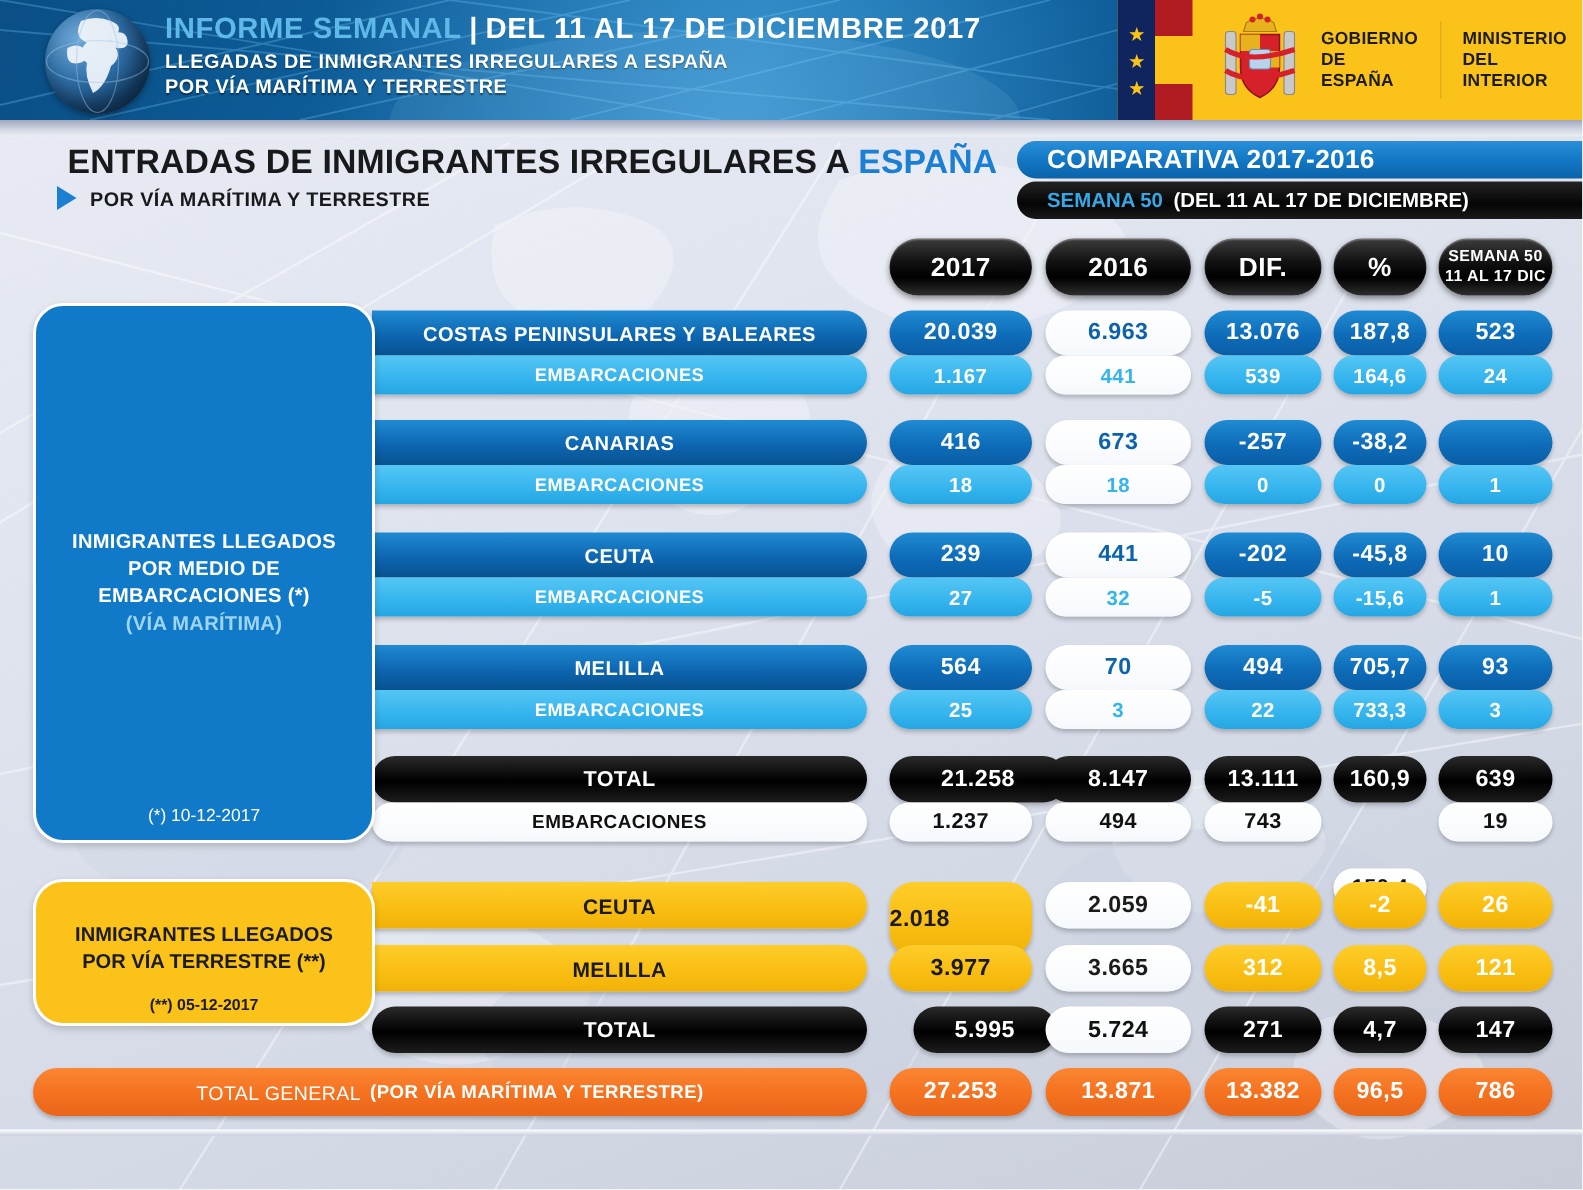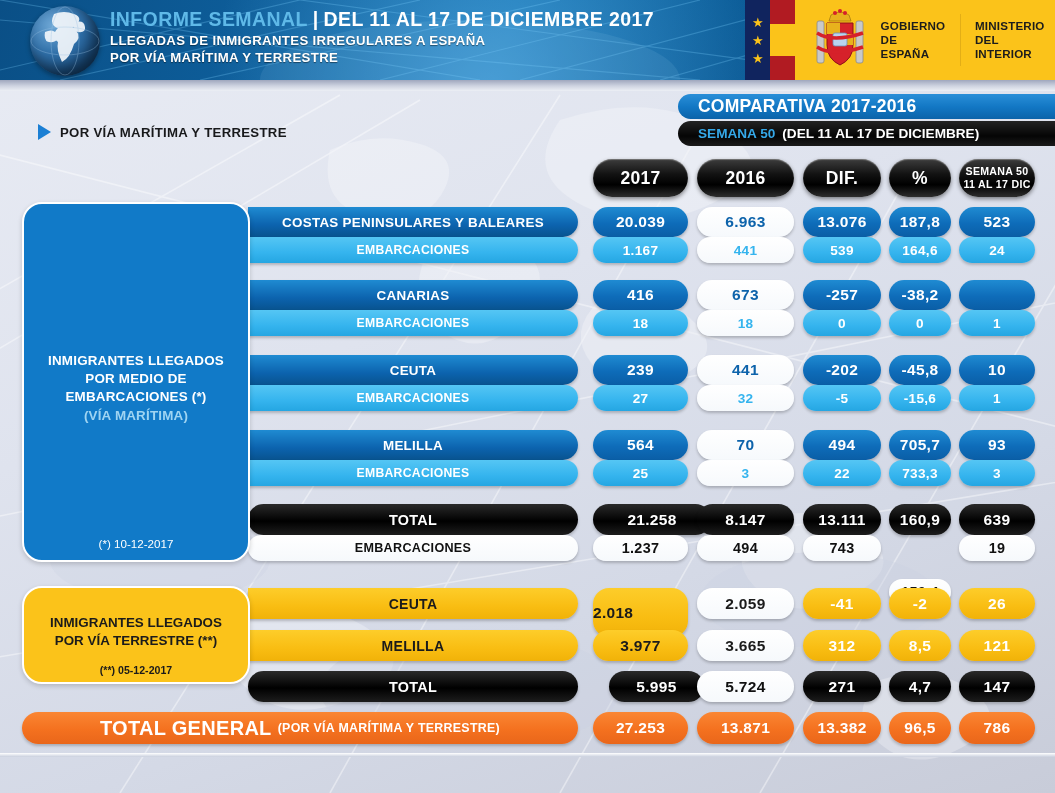--- a/index.html
+++ b/index.html
@@ -256,20 +256,23 @@
       </div>
       <div class="gob-divider"></div>
       <div class="min-label">
         <div>MINISTERIO</div>
         <div>DEL INTERIOR</div>
       </div>
     </div>
   </div>
   <div class="hdr-band"></div>
 
+  <div class="title-main">
+    <span>ENTRADAS DE INMIGRANTES IRREGULARES A </span><span class="accent">ESPAÑA</span>
+  </div>
   <div class="subtitle-row">
     <div class="tri"></div>
     <div class="subtitle-txt">POR VÍA MARÍTIMA Y TERRESTRE</div>
   </div>
 
   <div class="comp-bar">
     <span>COMPARATIVA 2017-2016</span>
   </div>
   <div class="week-bar">
     <span class="w1">SEMANA 50</span>
@@ -521,21 +524,21 @@
       <div class="cell" style="position: absolute; left: 803px; top: 671px; width: 78px; height: 31px; border-radius: 16px; background: linear-gradient(rgb(42, 42, 42) 0%, rgb(0, 0, 0) 55%, rgb(29, 29, 29) 100%); display: flex; align-items: center; justify-content: center; box-shadow: rgba(0, 0, 0, 0.22) 0px 2px 3px;">
         <span style="color: rgb(255, 255, 255); font-size: 15.5px; font-weight: bold; white-space: nowrap; letter-spacing: 0.3px;">271</span>
       </div>
       <div class="cell" style="position: absolute; left: 889px; top: 671px; width: 62px; height: 31px; border-radius: 16px; background: linear-gradient(rgb(42, 42, 42) 0%, rgb(0, 0, 0) 55%, rgb(29, 29, 29) 100%); display: flex; align-items: center; justify-content: center; box-shadow: rgba(0, 0, 0, 0.22) 0px 2px 3px;">
         <span style="color: rgb(255, 255, 255); font-size: 15.5px; font-weight: bold; white-space: nowrap; letter-spacing: 0.3px;">4,7</span>
       </div>
       <div class="cell" style="position: absolute; left: 959px; top: 671px; width: 76px; height: 31px; border-radius: 16px; background: linear-gradient(rgb(42, 42, 42) 0%, rgb(0, 0, 0) 55%, rgb(29, 29, 29) 100%); display: flex; align-items: center; justify-content: center; box-shadow: rgba(0, 0, 0, 0.22) 0px 2px 3px;">
         <span style="color: rgb(255, 255, 255); font-size: 15.5px; font-weight: bold; white-space: nowrap; letter-spacing: 0.3px;">147</span>
       </div>
       <div class="lbl" style="position: absolute; left: 22px; top: 712px; width: 556px; height: 32px; border-radius: 16px; background: linear-gradient(rgb(250, 134, 51) 0%, rgb(244, 113, 31) 55%, rgb(233, 102, 26) 100%); display: flex; align-items: center; justify-content: center; box-shadow: rgba(0, 0, 0, 0.22) 0px 2px 3px;">
-        <span style="color: rgb(255, 255, 255); font-size: 20px; font-weight: bold; white-space: nowrap; letter-spacing: 0.3px;">TOTAL GENERAL</span>
+        <span style="color: rgb(255, 255, 255); font-size: 13px; font-weight: normal; white-space: nowrap; letter-spacing: 0.3px;">TOTAL GENERAL</span>
         <span style="color: rgb(255, 255, 255); font-size: 12.4px; font-weight: bold; white-space: nowrap; letter-spacing: 0.3px; margin-left: 6px;"> (POR VÍA MARÍTIMA Y TERRESTRE)</span>
       </div>
       <div class="cell" style="position: absolute; left: 593px; top: 712px; width: 95px; height: 32px; border-radius: 16px; background: linear-gradient(rgb(250, 134, 51) 0%, rgb(244, 113, 31) 55%, rgb(233, 102, 26) 100%); display: flex; align-items: center; justify-content: center; box-shadow: rgba(0, 0, 0, 0.22) 0px 2px 3px;">
         <span style="color: rgb(255, 255, 255); font-size: 15.5px; font-weight: bold; white-space: nowrap; letter-spacing: 0.3px;">27.253</span>
       </div>
       <div class="cell" style="position: absolute; left: 697px; top: 712px; width: 97px; height: 32px; border-radius: 16px; background: linear-gradient(rgb(250, 134, 51) 0%, rgb(244, 113, 31) 55%, rgb(233, 102, 26) 100%); display: flex; align-items: center; justify-content: center; box-shadow: rgba(0, 0, 0, 0.22) 0px 2px 3px;">
         <span style="color: rgb(255, 255, 255); font-size: 15.5px; font-weight: bold; white-space: nowrap; letter-spacing: 0.3px;">13.871</span>
       </div>
       <div class="cell" style="position: absolute; left: 803px; top: 712px; width: 78px; height: 32px; border-radius: 16px; background: linear-gradient(rgb(250, 134, 51) 0%, rgb(244, 113, 31) 55%, rgb(233, 102, 26) 100%); display: flex; align-items: center; justify-content: center; box-shadow: rgba(0, 0, 0, 0.22) 0px 2px 3px;">
         <span style="color: rgb(255, 255, 255); font-size: 15.5px; font-weight: bold; white-space: nowrap; letter-spacing: 0.3px;">13.382</span>

